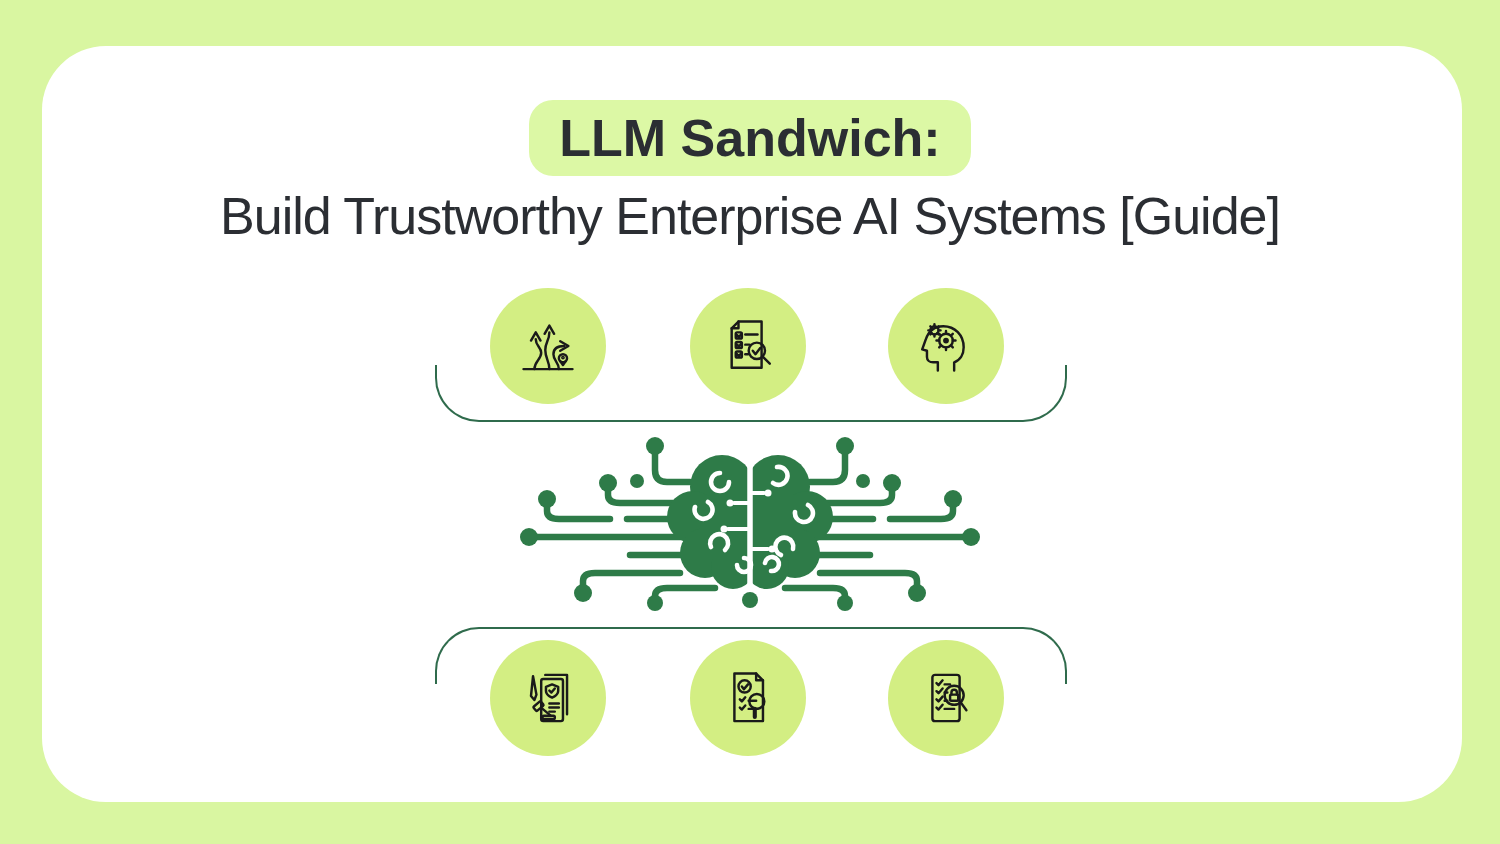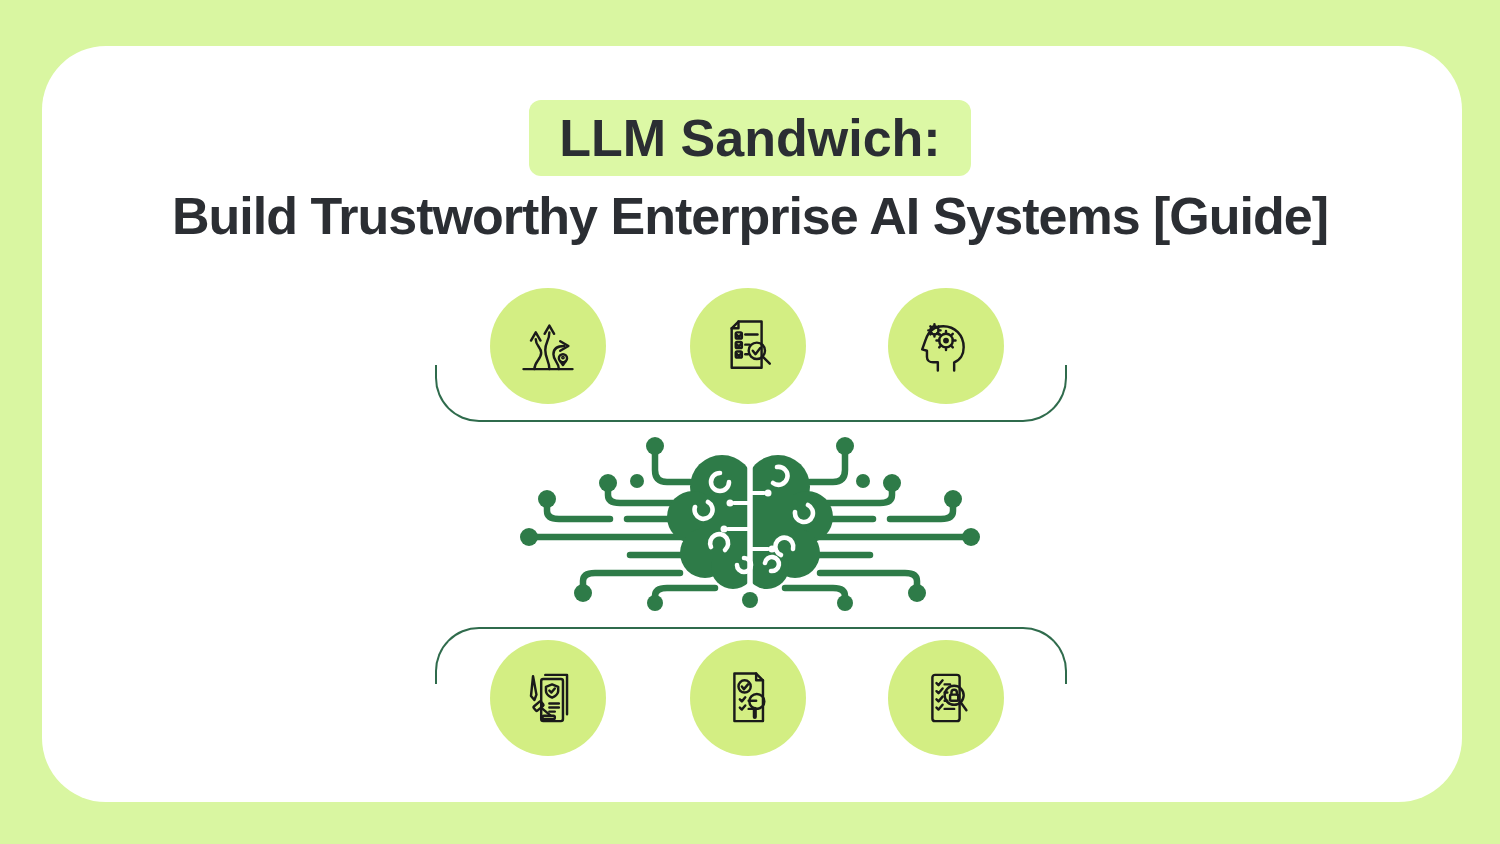--- a/index.html
+++ b/index.html
@@ -13,27 +13,27 @@
   }
   .card{
     position:absolute;left:42px;top:46px;width:1420px;height:756px;
     background:#ffffff;border-radius:64px;
   }
   .title-block{
     position:absolute;left:0;top:100px;width:1500px;text-align:center;
   }
   .title-line1{margin:0 0 10px 0;}
   .highlight{
-    display:inline-block;background:#DCF8A5;border-radius:12px;
+    display:inline-block;background:#DCF8A5;border-radius:24px;
     padding:8px 30px;
     font-size:52px;font-weight:bold;color:#2B2E33;letter-spacing:0px;
   }
   .title-line2{
     margin-top:6px;
-    font-size:52px;font-weight:bold;color:#2B2E33;letter-spacing:-1px;
+    font-size:52px;font-weight:normal;color:#2B2E33;letter-spacing:-1px;
     white-space:nowrap;
   }
   .bracket{
     position:absolute;left:435px;width:628px;height:55px;
     border:2px solid #2F6B4C;
   }
   .bracket.top{
     top:365px;border-top:none;border-radius:0 0 44px 44px;
   }
   .bracket.bottom{

